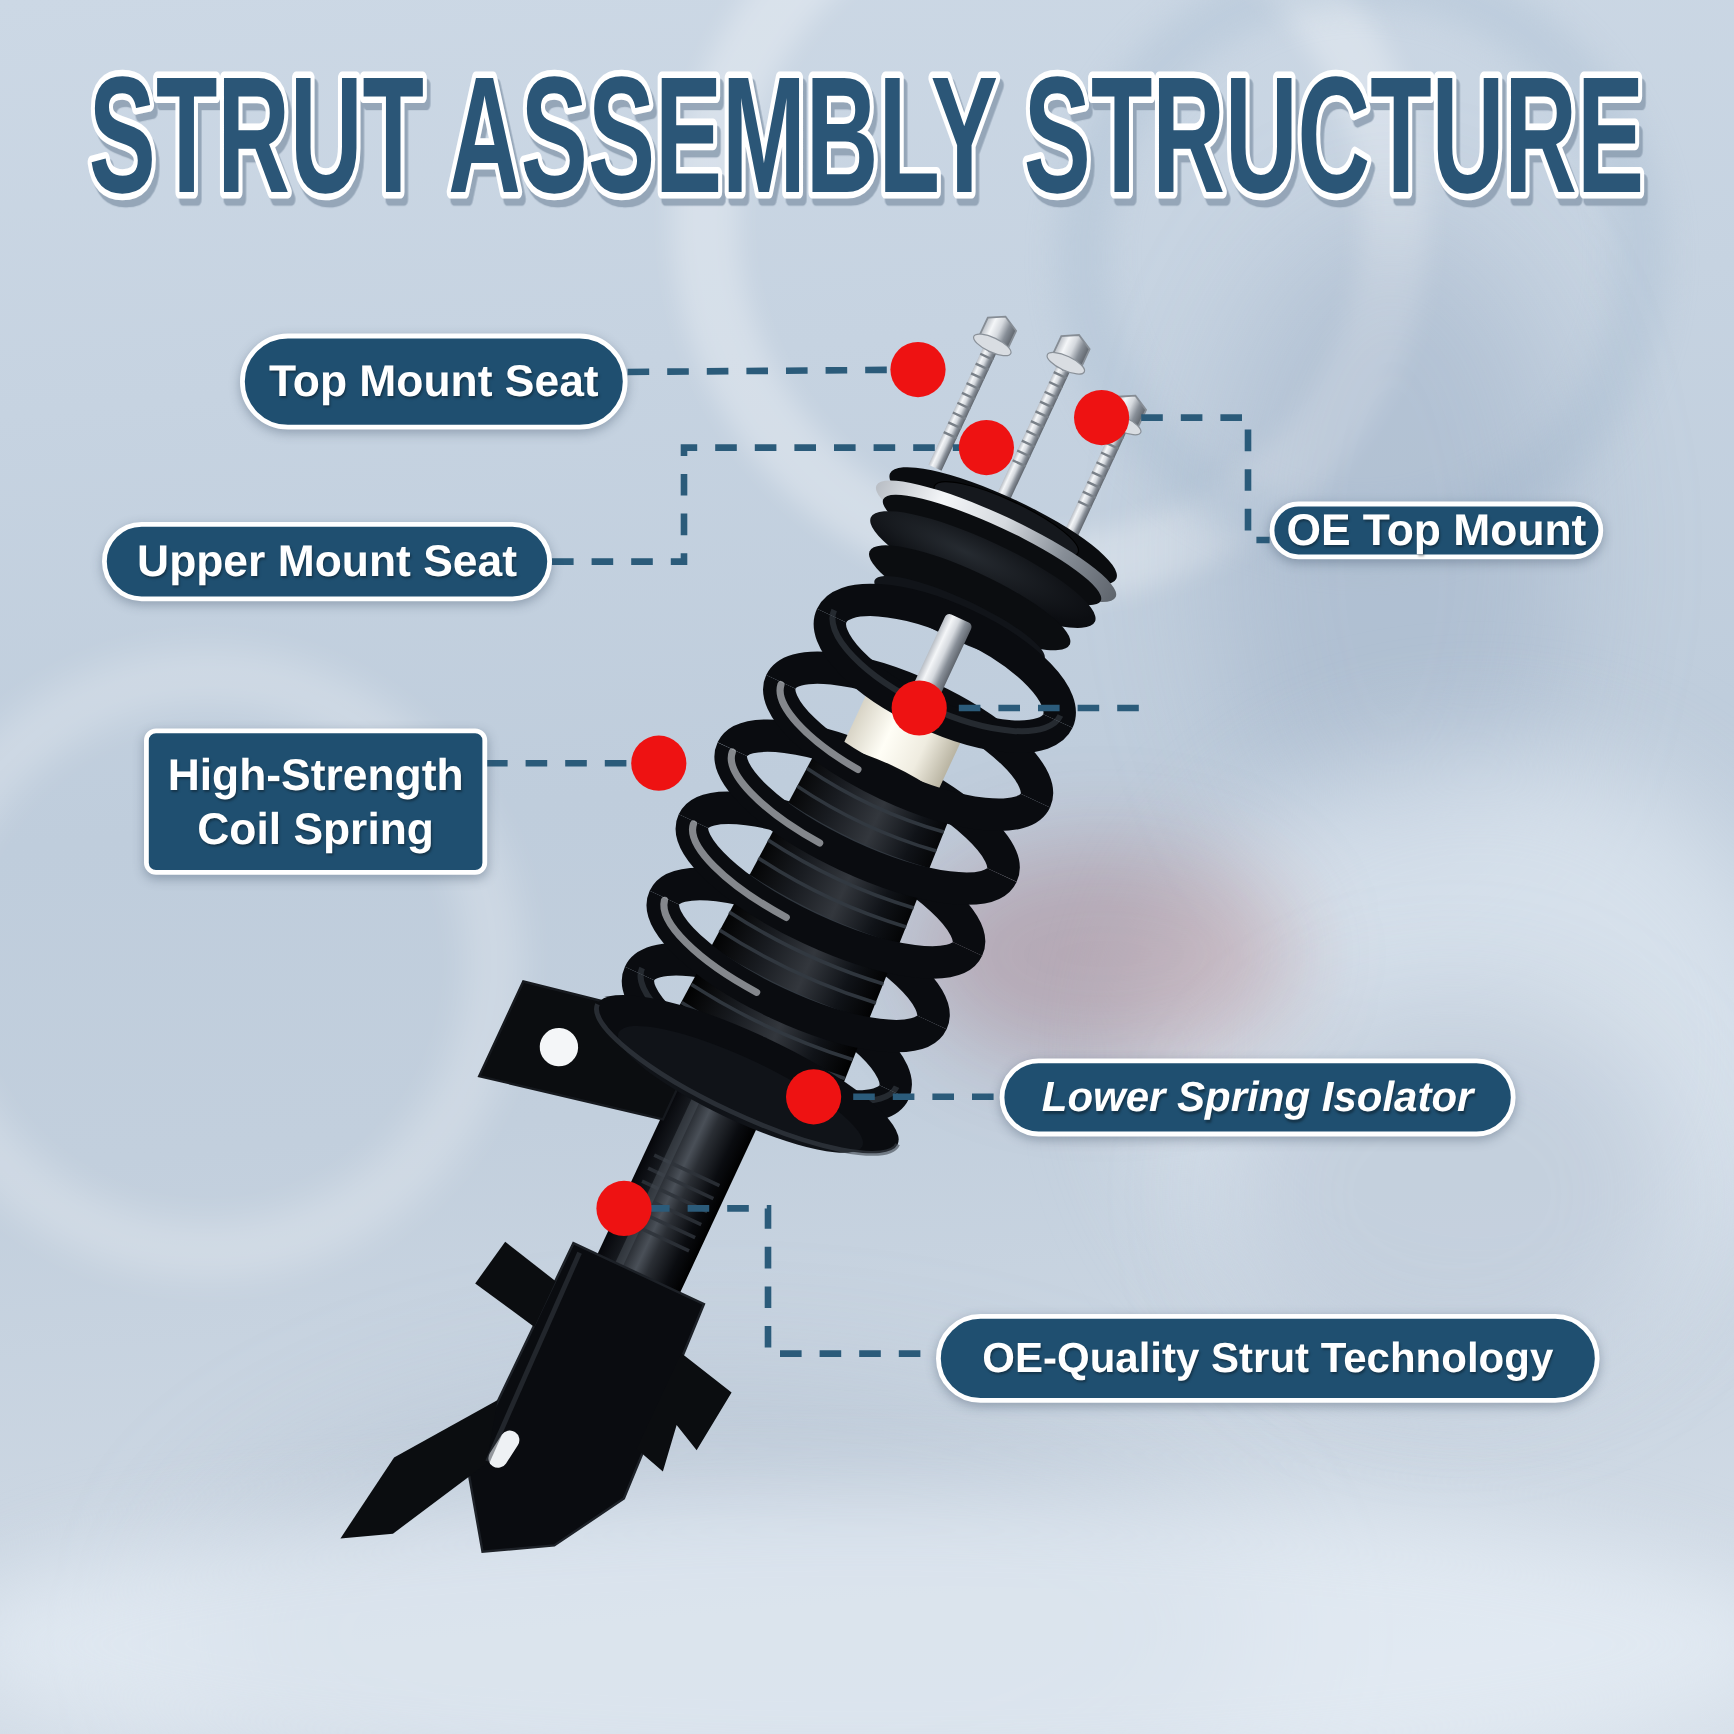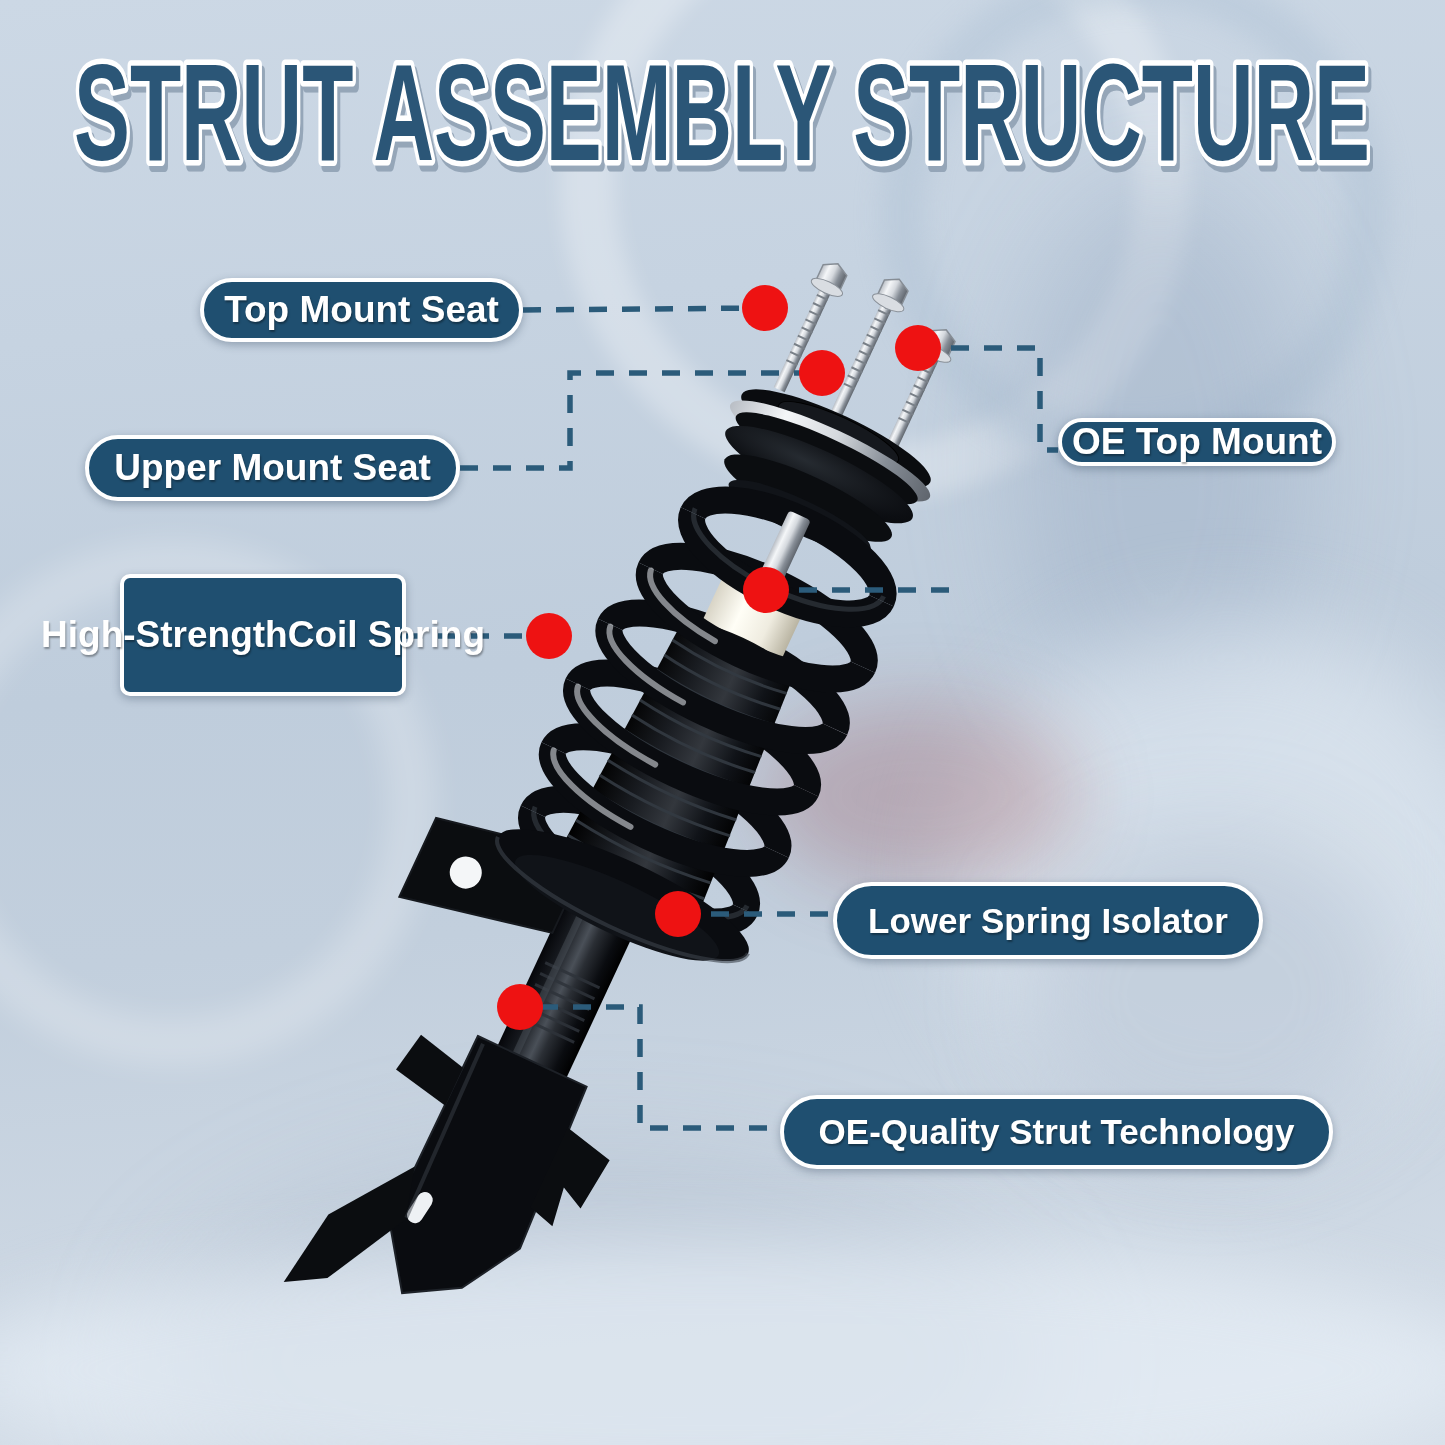--- a/index.html
+++ b/index.html
@@ -22,21 +22,21 @@
   .title-svg{position:absolute;left:0;top:38px;width:1445px;height:160px;}
 
   .pill{
     position:absolute;display:flex;align-items:center;justify-content:center;
     background:#1f4f70;border:4px solid #ffffff;border-radius:999px;
     color:#ffffff;font-weight:bold;font-size:37px;white-space:nowrap;
     letter-spacing:0px;box-shadow:0 3px 9px rgba(45,65,90,.35);
     text-shadow:1px 2px 2px rgba(0,0,0,.35);
     box-sizing:border-box;z-index:5;
   }
-  .pill.rect{border-radius:10px;flex-direction:row;line-height:1.22;}
+  .pill.rect{border-radius:10px;flex-direction:column;line-height:1.22;margin-top:33px;}
   .pill.small{font-size:35px;}
 
   .diagram-svg{position:absolute;left:0;top:0;width:1445px;height:1445px;z-index:3;}
 </style>
 </head>
 <body>
 
 <div class="canvas">
 
   <div class="blob b1"></div>
@@ -222,39 +222,39 @@
       <circle cx="765" cy="308" r="23"></circle>
       <circle cx="822" cy="373" r="23"></circle>
       <circle cx="918" cy="348" r="23"></circle>
       <circle cx="766" cy="590" r="23"></circle>
       <circle cx="549" cy="636" r="23"></circle>
       <circle cx="678" cy="914" r="23"></circle>
       <circle cx="520" cy="1007" r="23"></circle>
     </g>
   </svg>
 
-  <div class="pill" style="left:200px;top:278px;width:323px;height:64px;text-align:right;">
+  <div class="pill" style="left:200px;top:278px;width:323px;height:80px;text-align:right;">
     <span>Top Mount Seat</span>
   </div>
 
   <div class="pill" style="left:85px;top:435px;width:375px;height:66px;">
     <span>Upper Mount Seat</span>
   </div>
 
   <div class="pill rect" style="left:120px;top:574px;width:286px;height:122px;">
     <span>High-Strength</span>
     <span>Coil Spring</span>
   </div>
 
   <div class="pill" style="left:1058px;top:418px;width:278px;height:48px;">
     <span>OE Top Mount</span>
   </div>
 
 
-  <div class="pill small" style="left:833px;top:882px;width:430px;height:77px;">
+  <div class="pill small" style="left:833px;top:882px;width:430px;height:65px;font-style:italic;">
     <span>Lower Spring Isolator</span>
   </div>
 
   <div class="pill small" style="left:780px;top:1095px;width:553px;height:74px;">
     <span>OE-Quality Strut Technology</span>
   </div>
 
 </div>
 
 </body></html>

